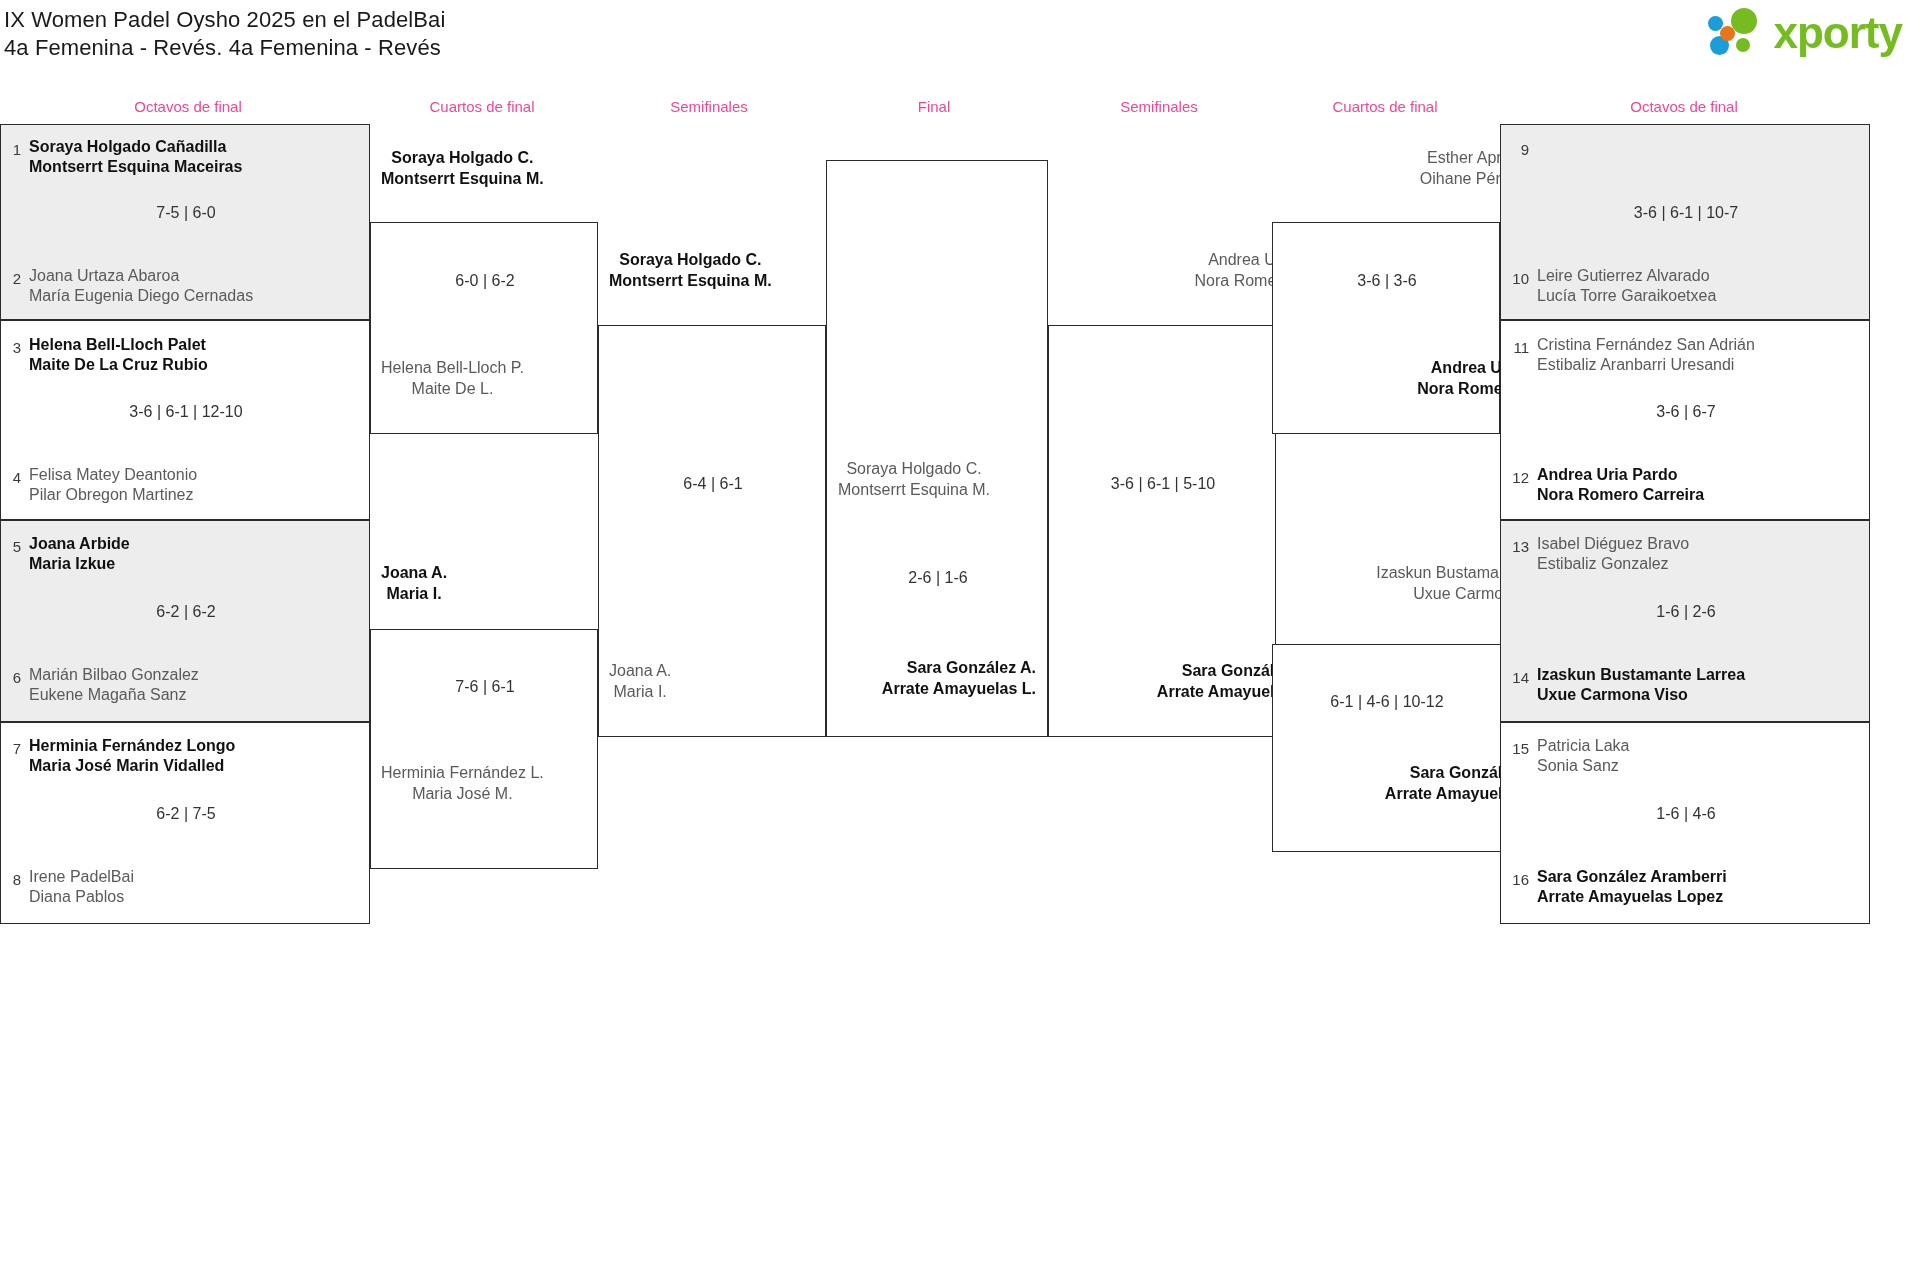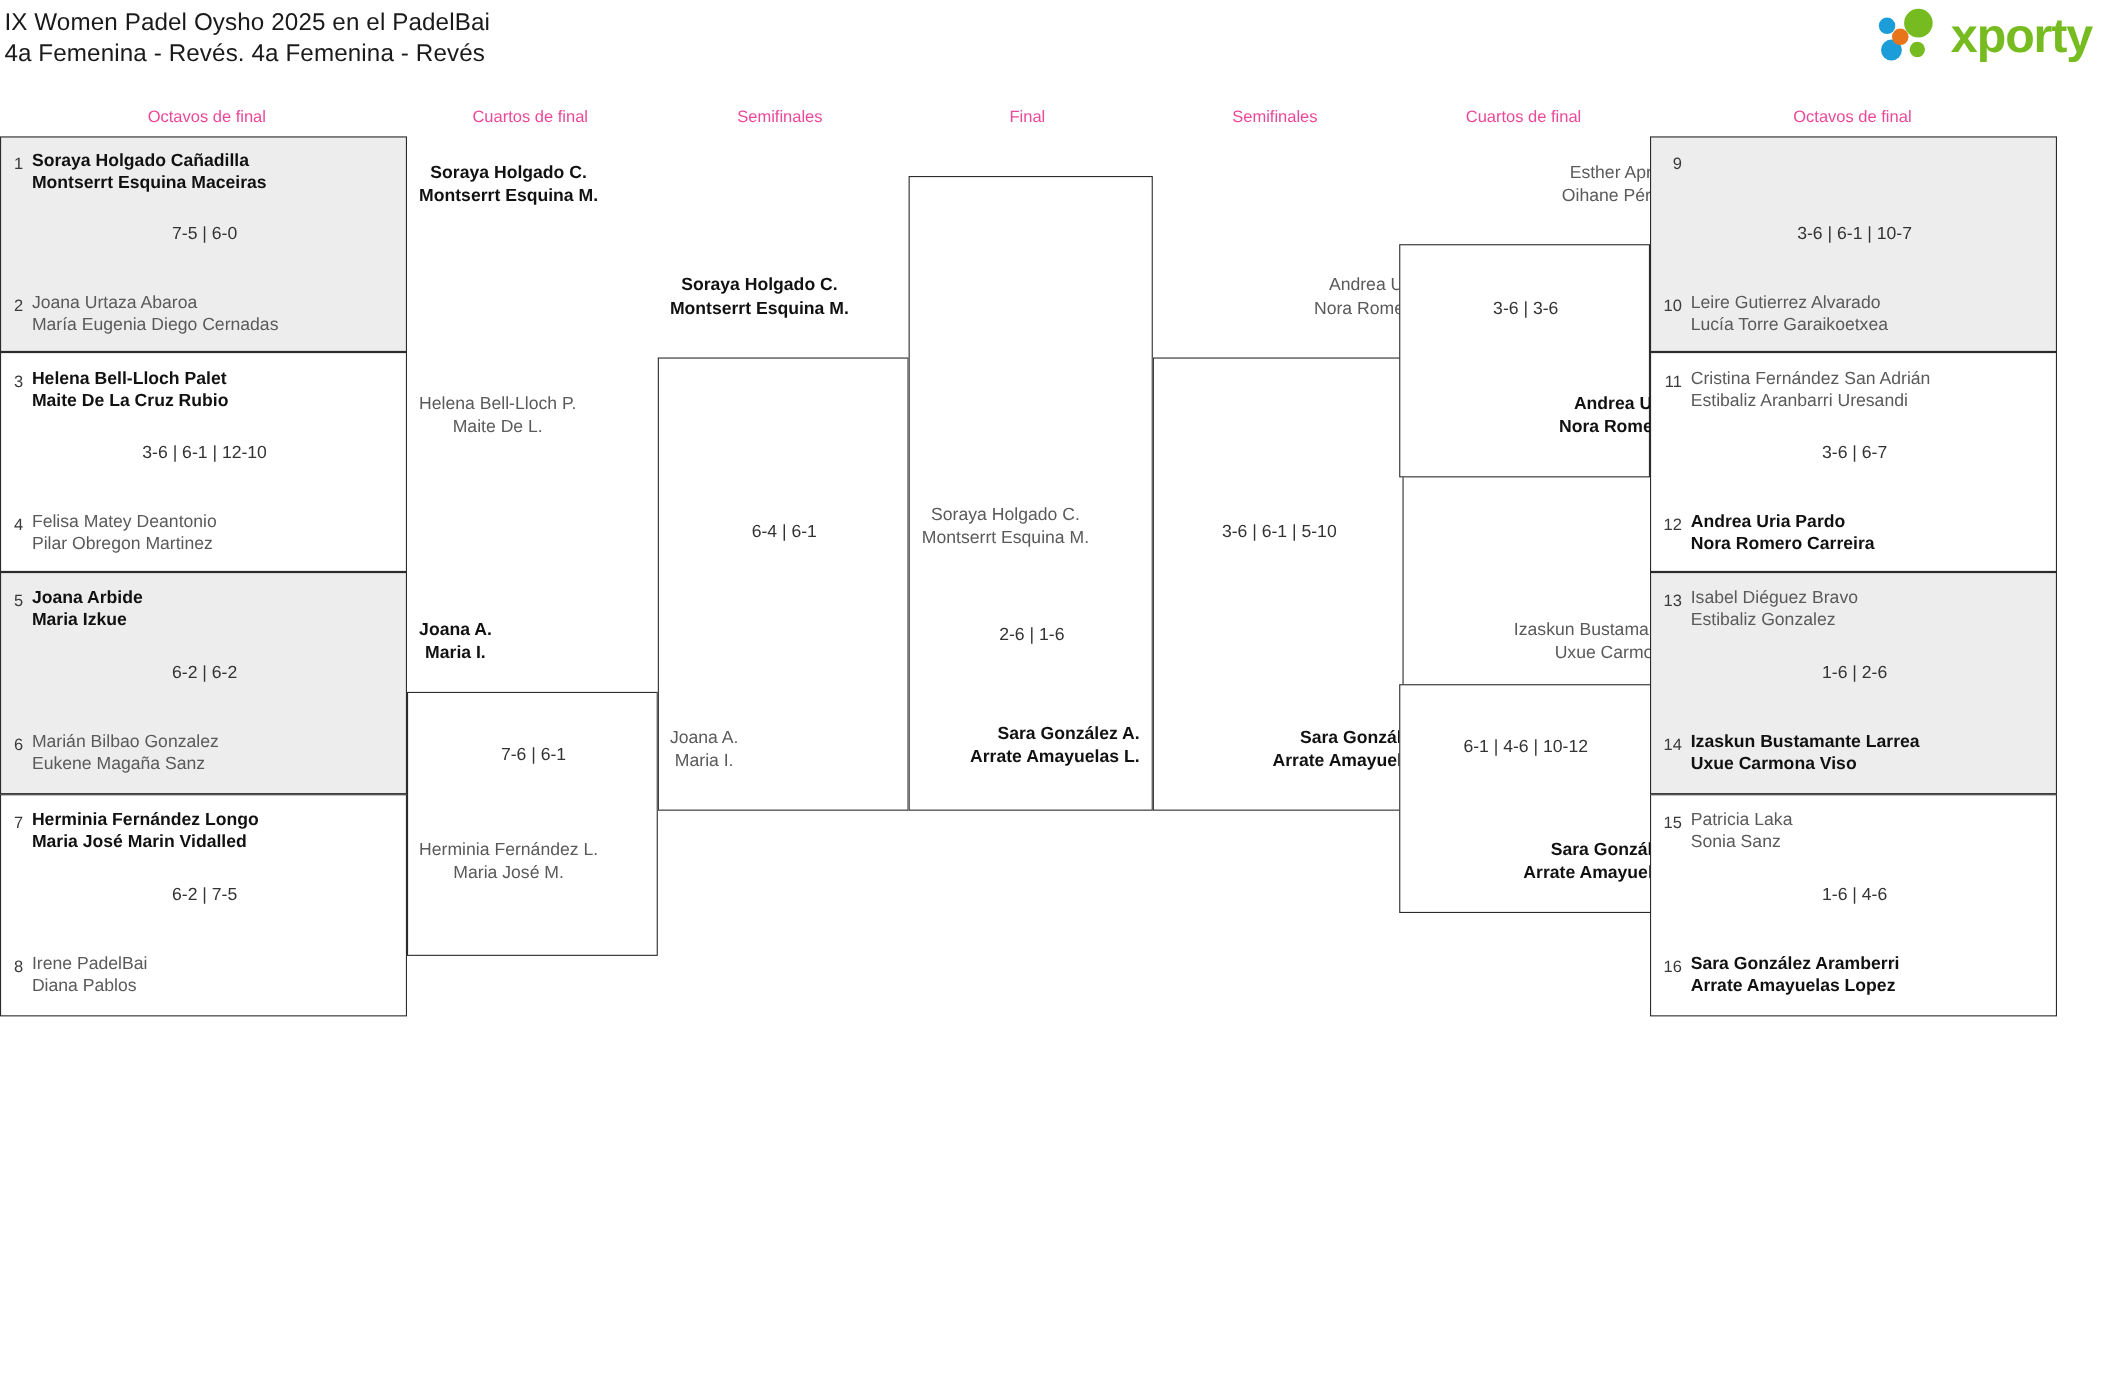--- a/index.html
+++ b/index.html
@@ -142,20 +142,23 @@
     <div class="team lose" style="left:28px; top:144px;">
       <span>Irene PadelBai</span>
       <span class="l2">Diana Pablos</span>
     </div>
   </div>
 
   <div class="outside-team la win" style="left:381px; top:147px;">
     <span>Soraya Holgado C.</span>
     <span style="display:block">Montserrt Esquina M.</span>
   </div>
+  <div class="mbox plain" style="left:370px; top:222px; width:228px; height:212px;">
+    <div class="box-score" style="left:114px; top:58px;">6-0 | 6-2</div>
+  </div>
   <div class="outside-team la lose" style="left:381px; top:357px;">
     <span>Helena Bell-Lloch P.</span>
     <span style="display:block">Maite De L.</span>
   </div>
 
   <div class="outside-team la win" style="left:381px; top:562px;">
     <span>Joana A.</span>
     <span style="display:block">Maria I.</span>
   </div>
   <div class="mbox plain" style="left:370px; top:629px; width:228px; height:240px;">
@@ -211,21 +214,21 @@
   </div>
   <div class="outside-team ra win" style="right:381px; top:357px;">
     <span>Andrea Uria P.</span>
     <span style="display:block">Nora Romero C.</span>
   </div>
 
   <div class="outside-team ra lose" style="right:381px; top:562px;">
     <span>Izaskun Bustamante L.</span>
     <span style="display:block">Uxue Carmona V.</span>
   </div>
-  <div class="mbox plain" style="left:1272px; top:622px; width:246px; height:208px;">
+  <div class="mbox plain" style="left:1272px; top:644px; width:246px; height:208px;">
     <div class="box-score" style="left:114px; top:57px;">6-1 | 4-6 | 10-12</div>
   </div>
   <div class="outside-team ra win" style="right:381px; top:762px;">
     <span>Sara González A.</span>
     <span style="display:block">Arrate Amayuelas L.</span>
   </div>
 
   <div class="mbox r1 shaded" style="left:1500px; top:124px; width:370px; height:196px;">
     <div class="seed" style="left:6px; top:16px;">9</div>
     <div class="score" style="left:185px; top:79px;">3-6 | 6-1 | 10-7</div>

